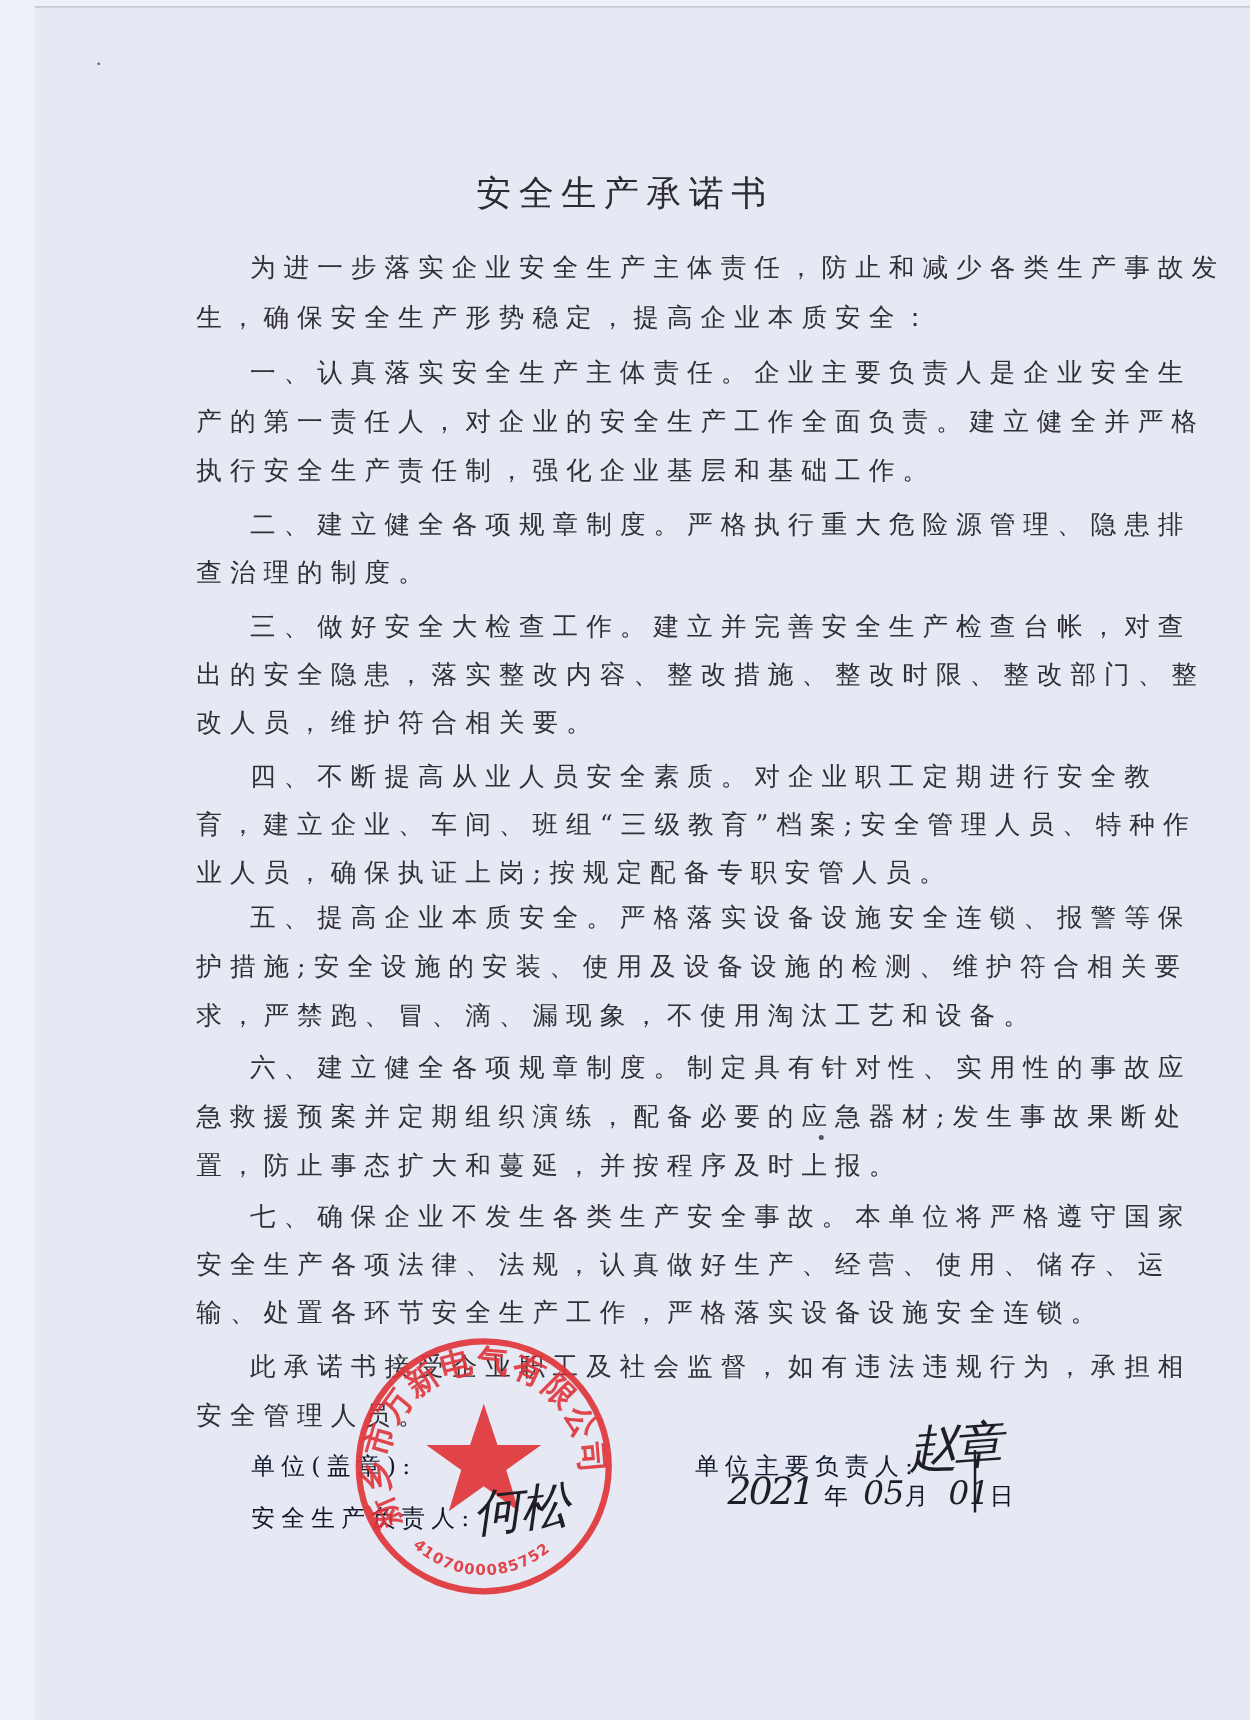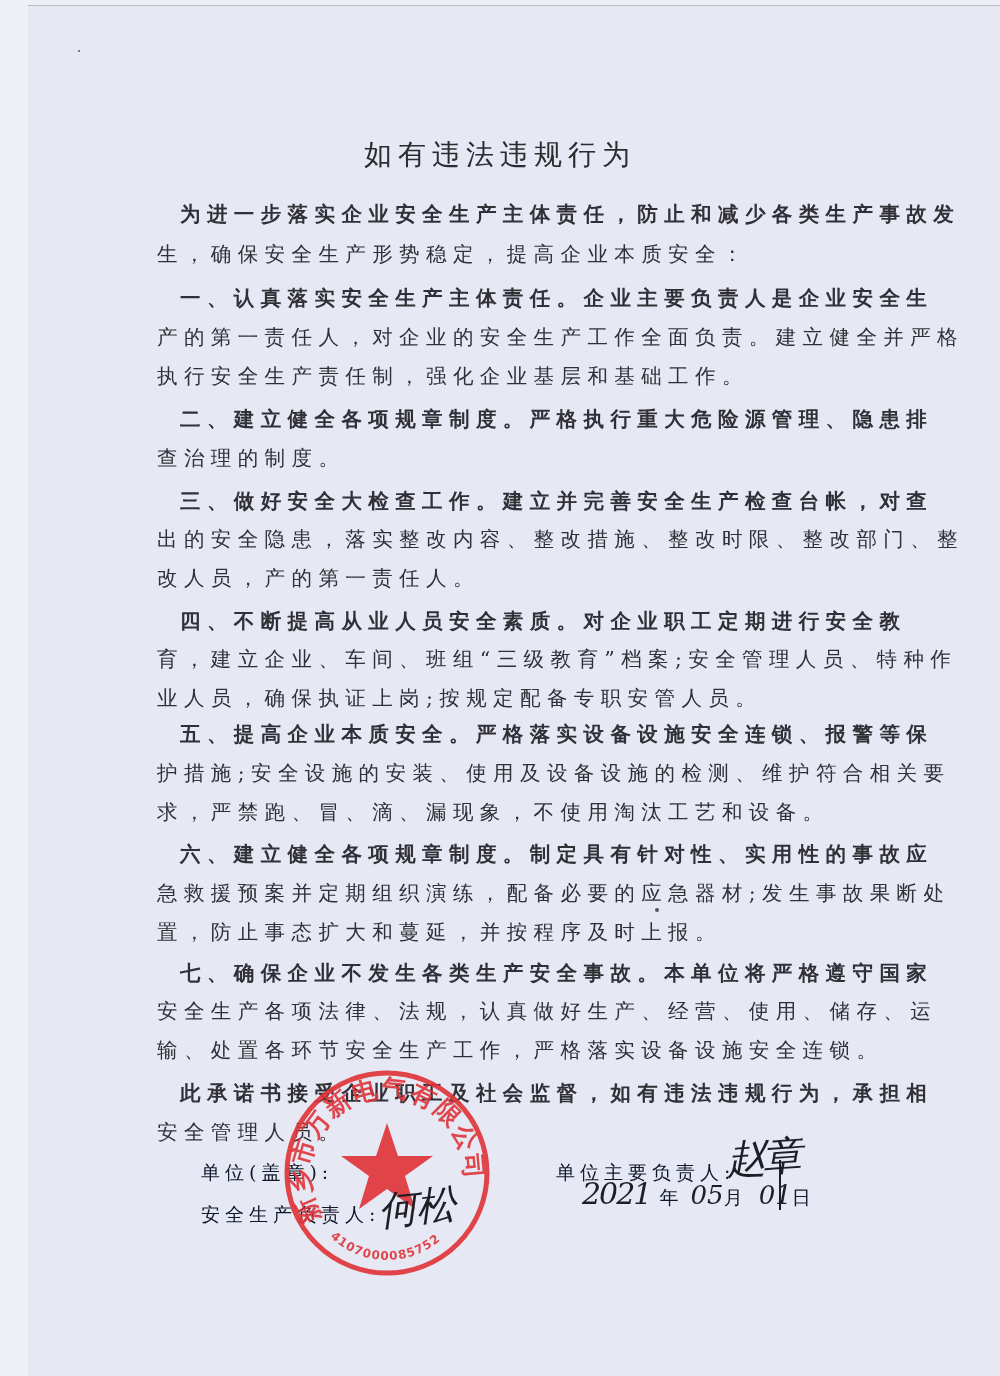--- a/index.html
+++ b/index.html
@@ -18,53 +18,53 @@
     position: absolute; left: 0; width: 1000px; top: 136px;
     text-align: center; font-size: 28px; letter-spacing: 6px;
     font-family: "DejaVu Serif", "Liberation Serif", serif;
     color: #2b2b30;
   }
   .line {
     position: absolute; left: 157px; font-size: 20.5px; letter-spacing: 6.4px;
     white-space: nowrap; color: #303036;
     font-family: "DejaVu Serif", "Liberation Serif", serif;
   }
-  .line.indent { left: 180px; font-weight: bold; }
+  .line.indent { left: 200px; }
   .sig-label {
     position: absolute; font-size: 19px; letter-spacing: 5px; white-space: nowrap;
     font-family: "DejaVu Serif", "Liberation Serif", serif; color: #0f172a;
   }
   .stamp {
     position: absolute; left: 282px; top: 1068px; width: 210px; height: 210px;
   }
   .handwriting {
     position: absolute; font-family: "DejaVu Serif", serif; color: #1e1e24;
   }
   .speck { position: absolute; width: 4px; height: 4px; background: #55555e; border-radius: 50%; }
 </style>
 </head>
 <body>
 
 <div class="sheet"></div>
 
-<div class="title">如有违法违规行为</div>
+<div class="title">安全生产承诺书</div>
 
 <div class="line indent" style="top:200px">为进一步落实企业安全生产主体责任，防止和减少各类生产事故发</div>
 <div class="line" style="top:240px">生，确保安全生产形势稳定，提高企业本质安全：</div>
 
 <div class="line indent" style="top:284px">一、认真落实安全生产主体责任。企业主要负责人是企业安全生</div>
 <div class="line" style="top:323px">产的第一责任人，对企业的安全生产工作全面负责。建立健全并严格</div>
 <div class="line" style="top:362px">执行安全生产责任制，强化企业基层和基础工作。</div>
 
 <div class="line indent" style="top:405px">二、建立健全各项规章制度。严格执行重大危险源管理、隐患排</div>
 <div class="line" style="top:444px">查治理的制度。</div>
 
 <div class="line indent" style="top:487px">三、做好安全大检查工作。建立并完善安全生产检查台帐，对查</div>
 <div class="line" style="top:525px">出的安全隐患，落实整改内容、整改措施、整改时限、整改部门、整</div>
-<div class="line" style="top:564px">改人员，产的第一责任人。</div>
+<div class="line" style="top:564px">改人员，维护符合相关要。</div>
 
 <div class="line indent" style="top:607px">四、不断提高从业人员安全素质。对企业职工定期进行安全教</div>
 <div class="line" style="top:645px">育，建立企业、车间、班组“三级教育”档案;安全管理人员、特种作</div>
 <div class="line" style="top:684px">业人员，确保执证上岗;按规定配备专职安管人员。</div>
 
 <div class="line indent" style="top:720px">五、提高企业本质安全。严格落实设备设施安全连锁、报警等保</div>
 <div class="line" style="top:759px">护措施;安全设施的安装、使用及设备设施的检测、维护符合相关要</div>
 <div class="line" style="top:798px">求，严禁跑、冒、滴、漏现象，不使用淘汰工艺和设备。</div>
 
 <div class="line indent" style="top:840px">六、建立健全各项规章制度。制定具有针对性、实用性的事故应</div>

